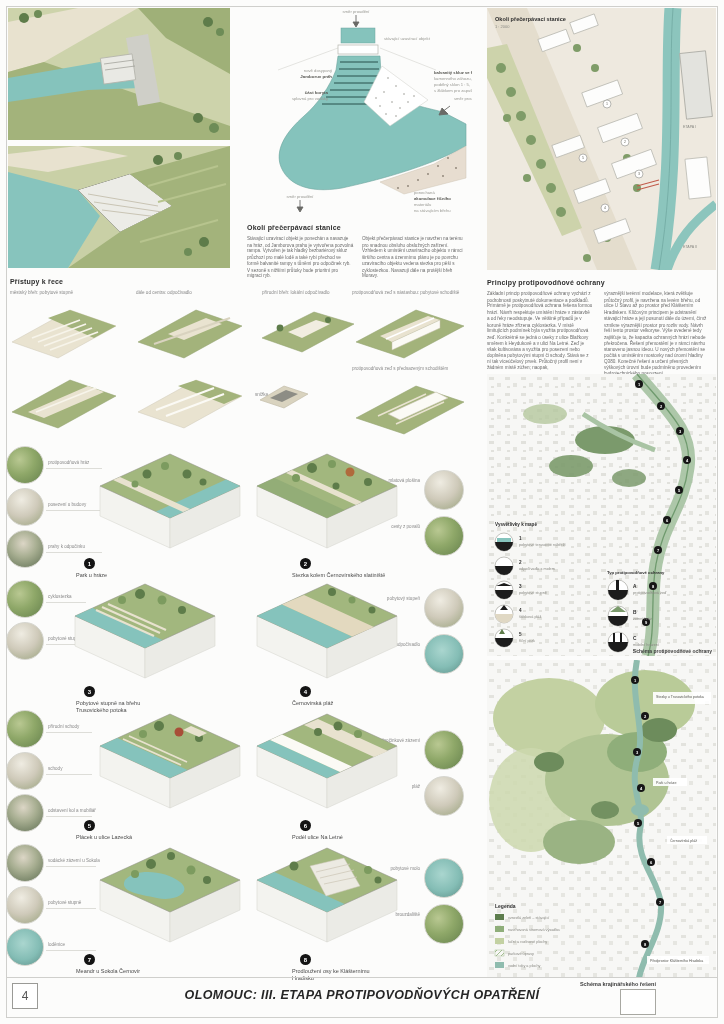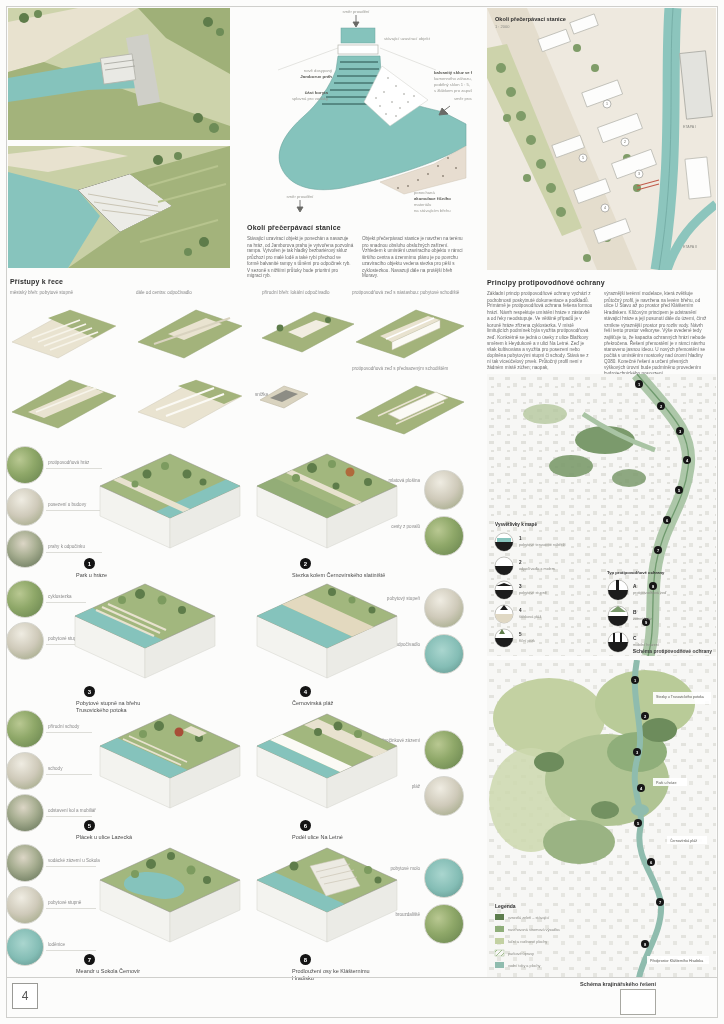--- a/index.html
+++ b/index.html
@@ -639,13 +639,14 @@
     </g>
     <circle cx="42" cy="26" r="4.5" fill="#5e7c4a"></circle>
       <circle cx="116" cy="30" r="4" fill="#7c9b5f"></circle>
     <circle cx="126" cy="40" r="3.5" fill="#5e7c4a"></circle>
   </svg>
   <div class="abs ndot" style="left:300px;top:954px">8</div>
   <div class="abs bcap" style="left:292px;top:968px">Prodloužení osy ke Klášternímu Hradisku</div>
 
   <div class="footline"></div>
   <div class="pagebox">4</div>
+  <div class="title">OLOMOUC: III. ETAPA PROTIPOVODŇOVÝCH OPATŘENÍ</div>
 </div>
 
 </body></html>

